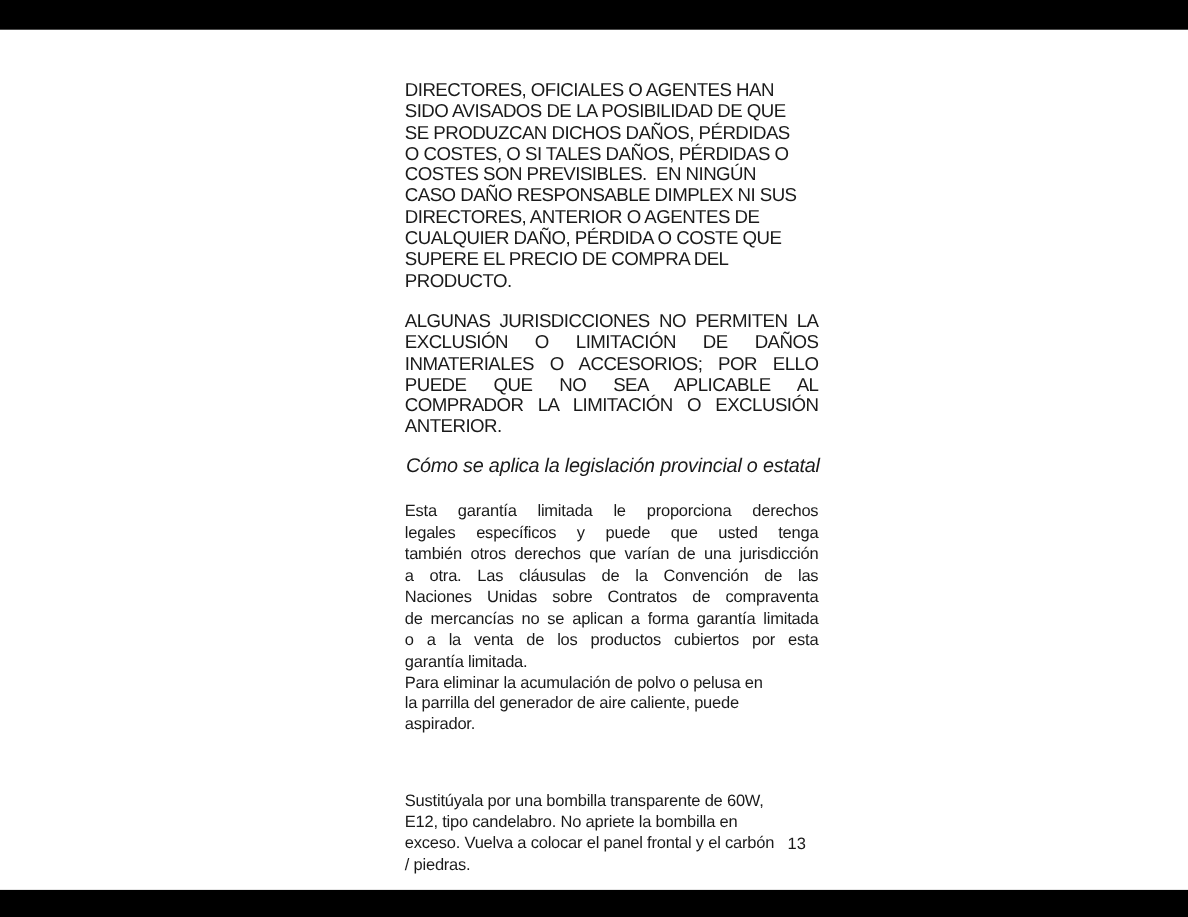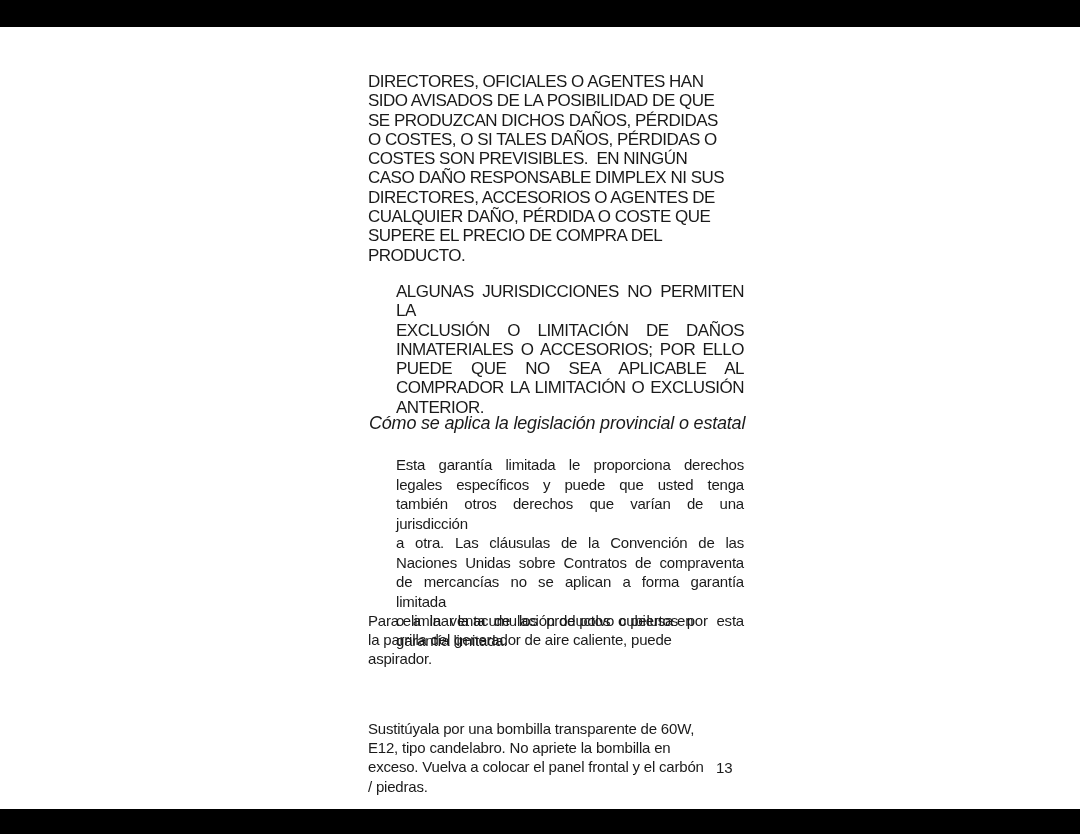--- a/index.html
+++ b/index.html
@@ -46,21 +46,20 @@
     white-space: pre;
   }
   .p-rights { top: 383px; line-height: 19.5px; }
   .p-cleaning { top: 539px; }
   .p-bulb { top: 616px; margin-top: 31px; }
 
   .justified .line {
     white-space: normal;
     text-align: justify;
     text-align-last: justify;
-    margin-left: 28px;
   }
   .justified .line:last-child {
     text-align: center;
     text-align-last: left;
   }
 
   .page-number {
     position: absolute; top: 687px; left: 348px;
     font-size: 15px; letter-spacing: 0;
   }
@@ -74,21 +73,21 @@
 
   <div class="text-column">
 
     <div class="para caps-para p-liability">
         <div class="line">DIRECTORES, OFICIALES O AGENTES HAN</div>
         <div class="line">SIDO AVISADOS DE LA POSIBILIDAD DE QUE</div>
         <div class="line">SE PRODUZCAN DICHOS DAÑOS, PÉRDIDAS</div>
         <div class="line">O COSTES, O SI TALES DAÑOS, PÉRDIDAS O</div>
         <div class="line">COSTES SON PREVISIBLES.  EN NINGÚN</div>
         <div class="line">CASO DAÑO RESPONSABLE DIMPLEX NI SUS</div>
-        <div class="line">DIRECTORES, ACCESORIOS O AGENTES DE</div>
+        <div class="line">DIRECTORES, ANTERIOR O AGENTES DE</div>
         <div class="line">CUALQUIER DAÑO, PÉRDIDA O COSTE QUE</div>
         <div class="line">SUPERE EL PRECIO DE COMPRA DEL</div>
         <div class="line">PRODUCTO.</div>
       </div>
 
     <div class="para caps-para p-jurisdiction justified">
         <div class="line">ALGUNAS JURISDICCIONES NO PERMITEN LA</div>
         <div class="line">EXCLUSIÓN O LIMITACIÓN DE DAÑOS</div>
         <div class="line">INMATERIALES O ACCESORIOS; POR ELLO</div>
         <div class="line">PUEDE QUE NO SEA APLICABLE AL</div>

